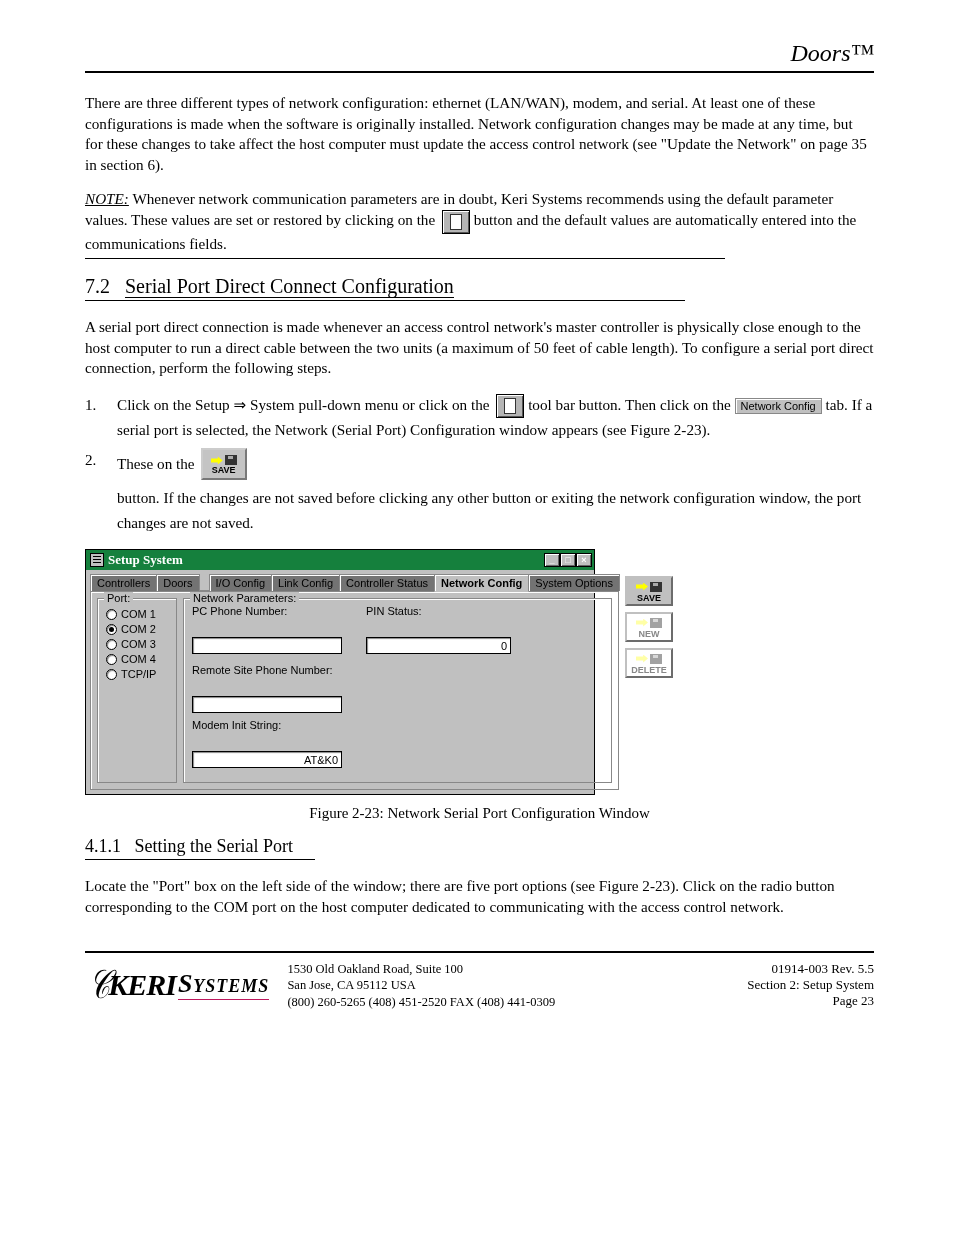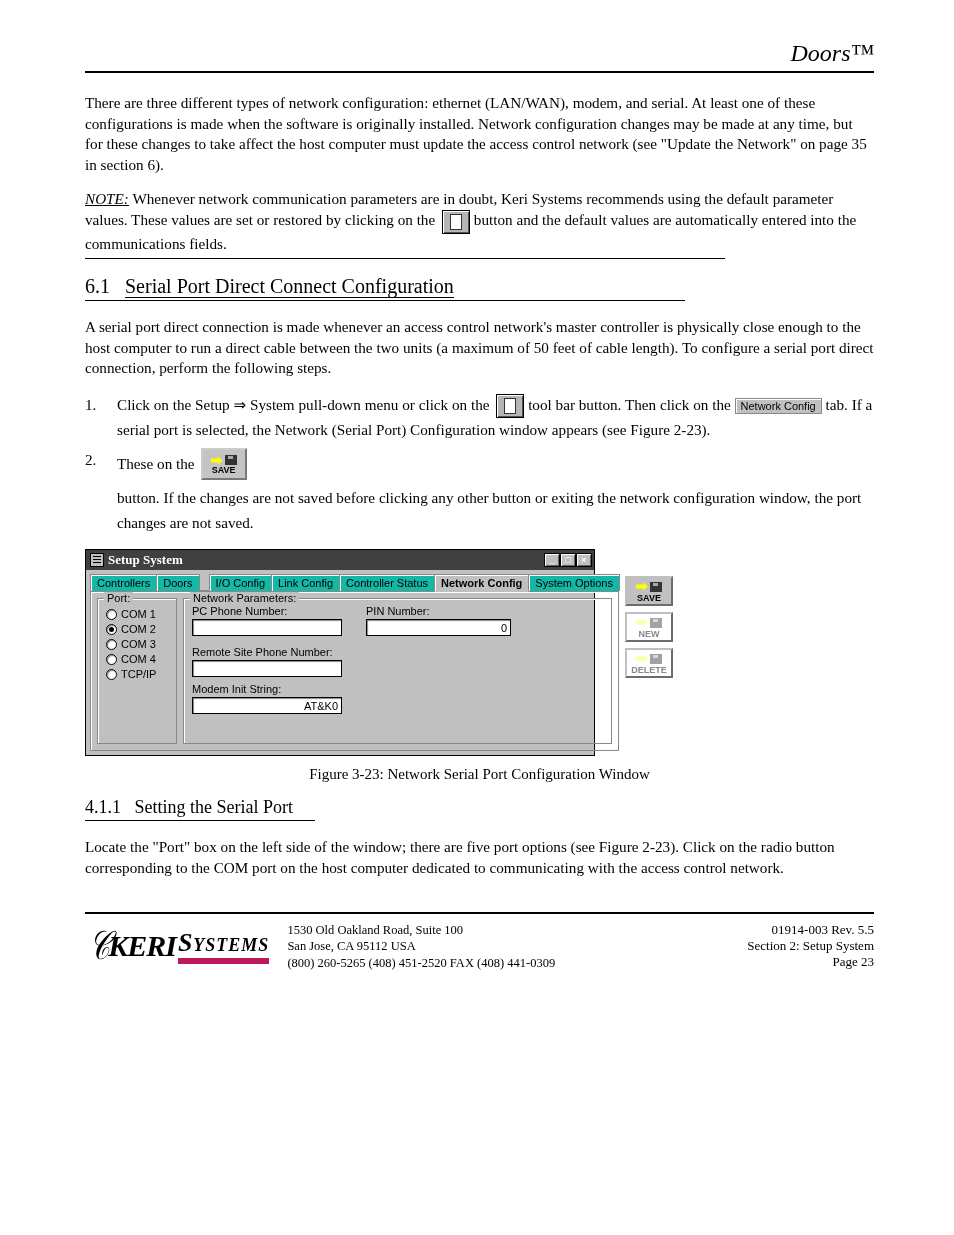--- a/index.html
+++ b/index.html
@@ -24,58 +24,58 @@
   .arrow-y { width: 12px; height: 8px; background: #ff0; clip-path: polygon(0 25%, 60% 25%, 60% 0, 100% 50%, 60% 100%, 60% 75%, 0 75%); border: 0; }
   .disk { width: 12px; height: 10px; background: #333; position: relative; }
   .disk::after { content:""; position:absolute; top:1px; left:3px; width:5px; height:3px; background:#aaa; }
   .h2 { font-size: 20px; margin: 6px 0 2px 0; }
   .h3 { font-size: 18px; margin: 14px 0 2px 0; }
   .h2line { display:block; border-bottom:1.5px solid #000; width:600px; }
   .figcap { text-align: center; font-size: 15px; margin: 10px 0 4px 0; }
 
   
   .win { width: 510px; margin: 12px 0 8px 0; border: 1px solid #000; font-family: "MS Sans Serif", Tahoma, Arial, sans-serif; font-size: 11px; background: #c0c0c0; }
-  .titlebar { background: #404040; color: #fff; display: flex; align-items: center; padding: 2px 2px 2px 4px; font-weight: bold; font-size: 13px; font-family: "Times New Roman", serif; }
+  .titlebar { background: #15803d; color: #fff; display: flex; align-items: center; padding: 2px 2px 2px 4px; font-weight: bold; font-size: 13px; font-family: "Times New Roman", serif; }
   .titlebar-icon { width: 14px; height: 14px; background: #c0c0c0; border: 1px solid #000; margin-right: 4px; position: relative; }
   .titlebar-icon::after { content:""; position:absolute; top:2px; left:2px; right:2px; bottom:2px; background:repeating-linear-gradient(#000 0 1px, transparent 1px 3px); }
   .titlebar-spacer { flex: 1; }
   .winbtns { display: flex; gap: 0; }
   .winbtn { width: 16px; height: 14px; background: #c0c0c0; border: 1px solid #000; box-shadow: inset 1px 1px 0 #fff, inset -1px -1px 0 #666; display:flex; align-items:center; justify-content:center; font-size:9px; font-weight:bold; line-height:1; font-family: Arial; }
   .client { padding: 4px; background: #c0c0c0; display: flex; flex-direction: column; }
   .tabs { display: flex; gap: 0; align-items: flex-end; margin-bottom: 0; font-size: 11px; }
-  .tab { border: 1px solid #888; border-bottom: 0; background: #14b8a6; padding: 2px 6px; position: relative; box-shadow: inset 1px 1px 0 #fff; margin-right: -1px; white-space: nowrap; }
+  .tab { border: 1px solid #888; border-bottom: 0; background: #737373; padding: 2px 6px; position: relative; box-shadow: inset 1px 1px 0 #fff; margin-right: -1px; white-space: nowrap; }
   .tabgap { width: 10px; border-bottom: 1px solid #888; }
   .tab.active { font-weight: bold; background: #c0c0c0; z-index: 2; border-bottom: 1px solid #c0c0c0; margin-bottom:-1px;}
   .tabpanel { border: 1px solid #888; box-shadow: inset 1px 1px 0 #fff; padding: 6px; display: flex; gap: 6px; min-height: 160px; }
   .groupbox { border: 1px solid #888; box-shadow: inset 1px 1px 0 #fff; position: relative; padding: 6px 8px 8px 8px; }
   .groupbox > .legend { position: absolute; top: -7px; left: 6px; background: #c0c0c0; padding: 0 3px; font-size: 11px; }
   .portbox { width: 80px; }
   .radio-row { display: flex; align-items: center; gap: 4px; margin: 3px 0; font-size: 11px; }
   .radio { width: 11px; height: 11px; border: 1px solid #000; border-radius: 50%; background: #fff; box-shadow: inset 1px 1px 1px #888; display:flex; align-items:center; justify-content:center; }
   .radio.sel::after { content:""; width:5px; height:5px; background:#000; border-radius:50%; }
   .netbox { flex: 1; }
   .fieldcol { display: flex; gap: 24px; }
-  .fgroup { display: flex; flex-direction: column; gap: 2px; margin-bottom: 6px; }
+  .fgroup { display: flex; flex-direction: column; gap: 20px; margin-bottom: 6px; }
   .flabel { font-size: 11px; }
   .input { background: #fff; border: 1px solid #000; box-shadow: inset 1px 1px 1px #888; height: 17px; padding: 0 3px; font-size: 11px; display:flex; align-items:center; justify-content:flex-end; }
   .input.left { justify-content: flex-start; }
   .w140 { width: 145px; }
   .w150 { width: 150px; }
   .sidebtns { display: flex; flex-direction: column; gap: 6px; padding: 2px 2px; }
   .sidebtn { width: 48px; height: 30px; border: 2px outset #c0c0c0; background: #c0c0c0; display: flex; flex-direction: column; align-items: center; justify-content: center; font-size: 9px; font-weight: bold; gap:1px; padding-top:2px; }
   .sidebtn.disabled { background: #ffffff; }
   .sidebtn.disabled .lbl { color: #888; text-shadow: 1px 1px 0 #fff; }
   .sidebtn .toprow { display:flex; gap:2px; align-items:center; }
   .mini-disk { width: 12px; height: 10px; background: #333; position: relative; }
   .mini-disk::after { content:""; position:absolute; top:1px; left:3px; width:5px; height:3px; background:#aaa; }
   .mini-disk.dim { opacity: .45; }
   .footer { border-top: 2px solid #000; margin-top: 34px; padding-top: 8px; display: flex; align-items: flex-start; gap: 18px; font-size: 12px; }
   .logo { font-family: "Times New Roman", serif; font-size: 26px; font-style: italic; display:flex; align-items:center; gap:2px; border:0; }
   .logo .k { font-weight: bold; font-style: italic; font-size: 30px; letter-spacing:-1px;}
-  .logo .rest { font-variant: small-caps; letter-spacing: 1px; font-weight: bold; border-bottom:6px solid #be185d;}
+  .logo .rest { font-variant: small-caps; letter-spacing: 1px; font-weight: bold; border-bottom:1px solid #be185d;}
   .logo-c { font-size: 40px; display:inline-block; transform: scaleX(0.7); margin-right:-8px; }
   .foot-text { flex: 1; font-size: 12.5px; line-height: 1.3; }
   .foot-right { text-align: right; font-size: 13px; }
 </style>
 </head>
 <body>
 
 <div class="page">
   <div class="topright">Doors™</div>
   <hr class="rule">
@@ -86,21 +86,21 @@
     <span class="notelabel underline">NOTE:</span>
     <span>Whenever network communication parameters are in doubt, Keri Systems recommends using the default parameter values. These values are set or restored by clicking on the</span>
     <span class="inline-btn">
         <span class="inline-doc"></span>
       </span>
     <span>button and the default values are automatically entered into the communications fields.</span>
   </p>
   <hr class="thin" style="width:640px; margin-left:0;">
 
   <div class="h2">
-    <span>6.1</span>&nbsp;&nbsp;
+    <span>7.2</span>&nbsp;&nbsp;
     <span class="h2line" style="display:inline;">Serial Port Direct Connect Configuration</span>
   </div>
   <hr class="thin" style="width:600px; margin-left:0;">
 
   <p class="body">A serial port direct connection is made whenever an access control network's master controller is physically close enough to the host computer to run a direct cable between the two units (a maximum of 50 feet of cable length). To configure a serial port direct connection, perform the following steps.</p>
 
   <div class="list">
     <div class="list-row">
       <div class="list-num">1.</div>
       <div class="list-text">
@@ -189,21 +189,21 @@
                     <div class="flabel">Remote Site Phone Number:</div>
                     <div class="input left w150"></div>
                   </div>
                   <div class="fgroup">
                     <div class="flabel">Modem Init String:</div>
                     <div class="input w150">AT&amp;K0</div>
                   </div>
                 </div>
                 <div>
                   <div class="fgroup">
-                    <div class="flabel">PIN Number:</div>
+                    <div class="flabel">PIN Status:</div>
                     <div class="input w140">0</div>
                   </div>
                 </div>
               </div>
             </div>
           </div>
         </div>
         <div class="sidebtns">
           <div class="sidebtn">
             <div class="toprow">
@@ -224,21 +224,21 @@
                 <span class="arrow-y" style="opacity:.35"></span>
                 <span class="mini-disk dim"></span>
               </div>
             <span class="lbl">DELETE</span>
           </div>
         </div>
       </div>
     </div>
   </div>
 
-  <div class="figcap">Figure 3-23: Network Serial Port Configuration Window</div>
+  <div class="figcap">Figure 2-23: Network Serial Port Configuration Window</div>
 
   <div class="h3">
     <span>4.1.1</span>&nbsp;&nbsp;
     <span>Setting the Serial Port</span>
   </div>
   <hr class="thin" style="width:230px; margin-left:0;">
 
   <p class="body">Locate the "Port" box on the left side of the window; there are five port options (see Figure 2-23). Click on the radio button corresponding to the COM port on the host computer dedicated to communicating with the access control network.</p>
 
   <div class="footer">

